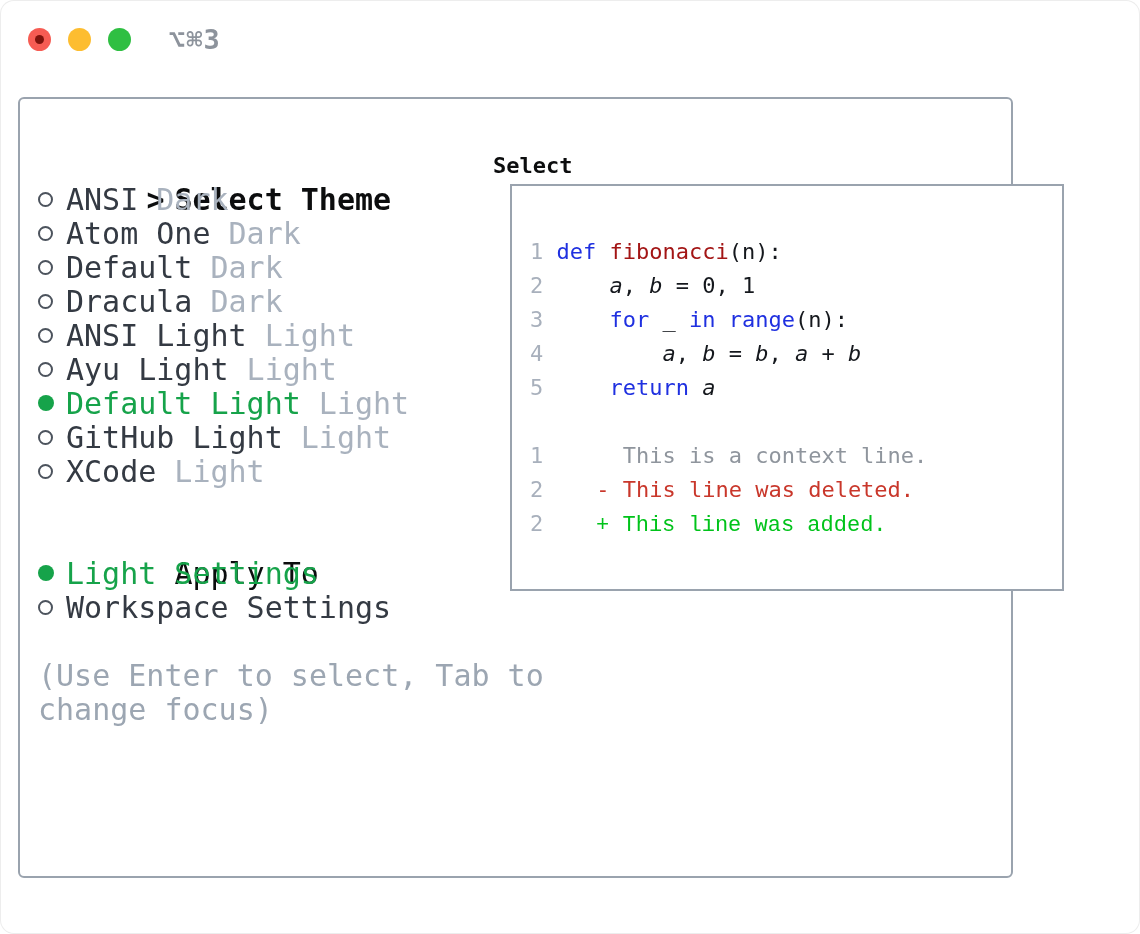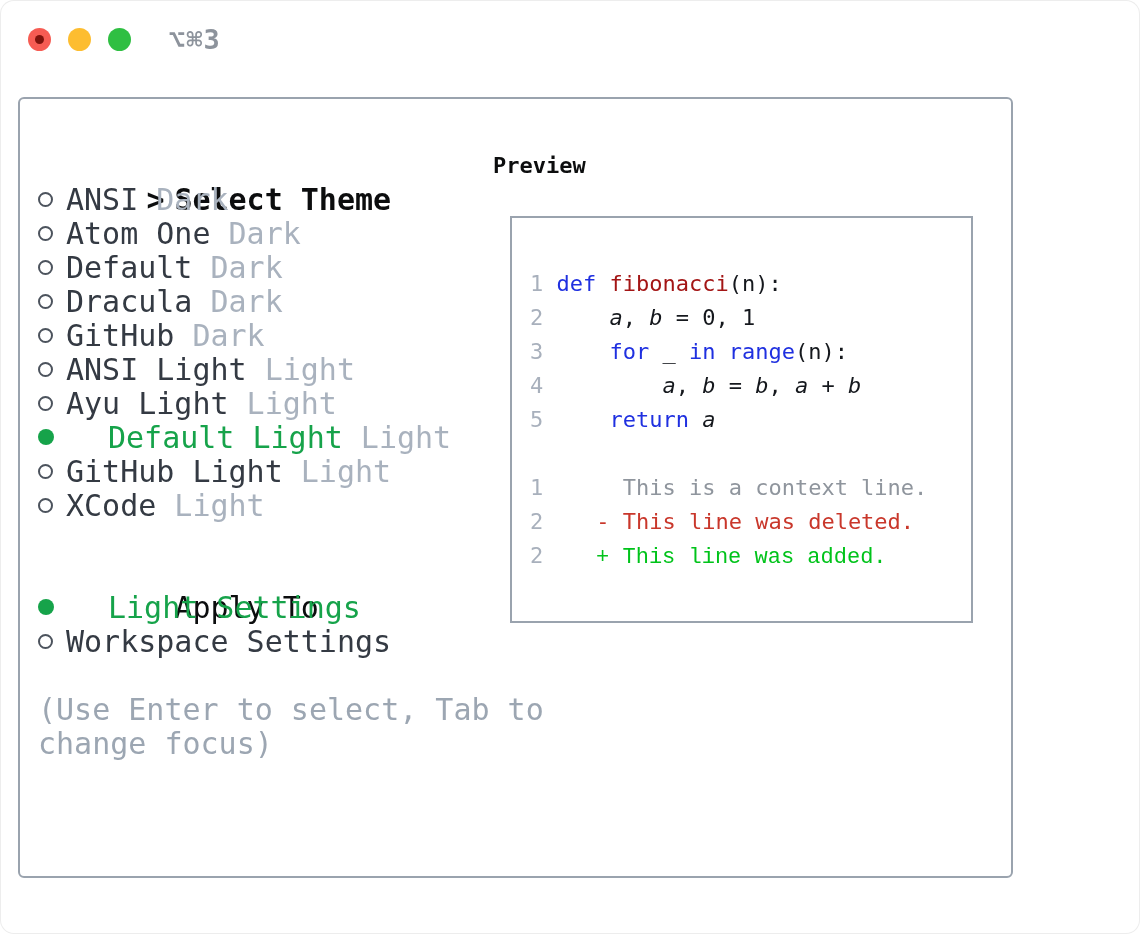--- a/index.html
+++ b/index.html
@@ -31,27 +31,27 @@
   .left-col{position:absolute;left:38px;top:149px;font-size:30px;}
   .row{height:34px;line-height:34px;white-space:pre;}
   .marker{display:inline-block;width:28px;}
   .prompt{font-weight:bold;color:var(--title-text);}
   .list-title{font-weight:bold;color:var(--title-text);}
   .section-title{color:var(--title-text);}
   .radio{display:inline-block;width:15px;height:15px;border-radius:50%;
          border:2px solid var(--radio-outline);vertical-align:middle;margin-bottom:5px;}
   .radio.filled{border:none;background:var(--selected-green);width:16px;height:16px;}
   .tname{color:var(--item-text);}
-  .tname.sel{color:var(--selected-green);margin-left:42px;}
+  .tname.sel{color:var(--selected-green);}
   .tvariant{color:var(--variant-muted);margin-left:1ch;text-align:right;}
   .help-line{color:var(--help-text);}
   
   .preview-title{position:absolute;left:493px;top:149px;height:34px;line-height:34px;
                  font-size:22px;font-weight:bold;color:var(--title-text);}
-  .preview-box{position:absolute;left:510px;top:216px;width:463px;height:407px;
+  .preview-box{position:absolute;left:510px;top:184px;width:554px;height:407px;
                border:2px solid var(--border);background:#fff;}
   .code-area{padding:49px 0 0 18px;font-size:22px;}
   .crow{height:34px;line-height:34px;white-space:pre;}
   .lnum{display:inline-block;width:2ch;color:var(--line-number);white-space:pre;}
   .code{white-space:pre;color:var(--code-text);}
   .seg-plain{color:var(--code-text);}
   .seg-kw{color:var(--keyword);}
   .seg-fn{color:var(--function-name);}
   .seg-var{color:var(--code-text);font-style:italic;}
   .seg-context{color:var(--context);}
@@ -76,41 +76,40 @@
 
   <div class="left-col">
     <div class="row">
       <span class="marker prompt">&gt;</span><span class="list-title">Select Theme</span>
     </div>
     <div id="themes-container">
         <div class="row"><span class="marker"><span class="radio"></span></span><span class="tname">ANSI</span><span class="tvariant">Dark</span></div>
         <div class="row"><span class="marker"><span class="radio"></span></span><span class="tname">Atom One</span><span class="tvariant">Dark</span></div>
         <div class="row"><span class="marker"><span class="radio"></span></span><span class="tname">Default</span><span class="tvariant">Dark</span></div>
         <div class="row"><span class="marker"><span class="radio"></span></span><span class="tname">Dracula</span><span class="tvariant">Dark</span></div>
-        <div class="row"><span class="marker"><span class="radio"></span></span><span class="tname">GitHub</span><span class="tvariant">Dark</span></div>
         <div class="row"><span class="marker"><span class="radio"></span></span><span class="tname">ANSI Light</span><span class="tvariant">Light</span></div>
         <div class="row"><span class="marker"><span class="radio"></span></span><span class="tname">Ayu Light</span><span class="tvariant">Light</span></div>
         <div class="row"><span class="marker"><span class="radio filled"></span></span><span class="tname sel">Default Light</span><span class="tvariant">Light</span></div>
         <div class="row"><span class="marker"><span class="radio"></span></span><span class="tname">GitHub Light</span><span class="tvariant">Light</span></div>
         <div class="row"><span class="marker"><span class="radio"></span></span><span class="tname">XCode</span><span class="tvariant">Light</span></div>
       </div>
     <div class="row"></div>
     <div class="row">
       <span class="marker"></span><span class="section-title">Apply To</span>
     </div>
     <div id="apply-container">
         <div class="row"><span class="marker"><span class="radio filled"></span></span><span class="tname sel">Light Settings</span></div>
         <div class="row"><span class="marker"><span class="radio"></span></span><span class="tname">Workspace Settings</span></div>
       </div>
     <div class="row"></div>
     <div class="row help-line">(Use Enter to select, Tab to</div>
     <div class="row help-line">change focus)</div>
   </div>
 
-  <div class="preview-title">Preview</div>
+  <div class="preview-title">Select</div>
 
   <div class="preview-box">
     <div class="code-area" id="code-container">
         <div class="crow"><span class="lnum">1</span><span class="code"><span class="seg-kw">def</span><span class="seg-plain"> </span><span class="seg-fn">fibonacci</span><span class="seg-plain">(n):</span></span></div>
         <div class="crow"><span class="lnum">2</span><span class="code"><span class="seg-plain">    </span><span class="seg-var">a</span><span class="seg-plain">, </span><span class="seg-var">b</span><span class="seg-plain"> = 0, 1</span></span></div>
         <div class="crow"><span class="lnum">3</span><span class="code"><span class="seg-plain">    </span><span class="seg-kw">for</span><span class="seg-plain"> _ </span><span class="seg-kw">in</span><span class="seg-plain"> </span><span class="seg-kw">range</span><span class="seg-plain">(n):</span></span></div>
         <div class="crow"><span class="lnum">4</span><span class="code"><span class="seg-plain">        </span><span class="seg-var">a</span><span class="seg-plain">, </span><span class="seg-var">b</span><span class="seg-plain"> = </span><span class="seg-var">b</span><span class="seg-plain">, </span><span class="seg-var">a</span><span class="seg-plain"> + </span><span class="seg-var">b</span></span></div>
         <div class="crow"><span class="lnum">5</span><span class="code"><span class="seg-plain">    </span><span class="seg-kw">return</span><span class="seg-plain"> </span><span class="seg-var">a</span></span></div>
         <div class="crow"><span class="lnum"></span><span class="code"></span></div>
         <div class="crow"><span class="lnum">1</span><span class="code"><span class="seg-context">     This is a context line.</span></span></div>

